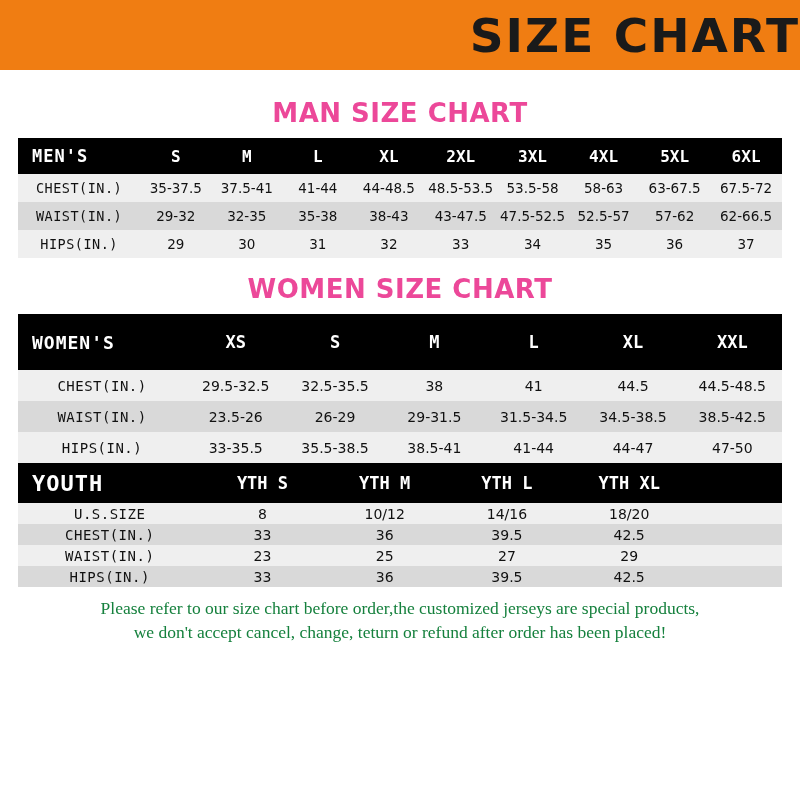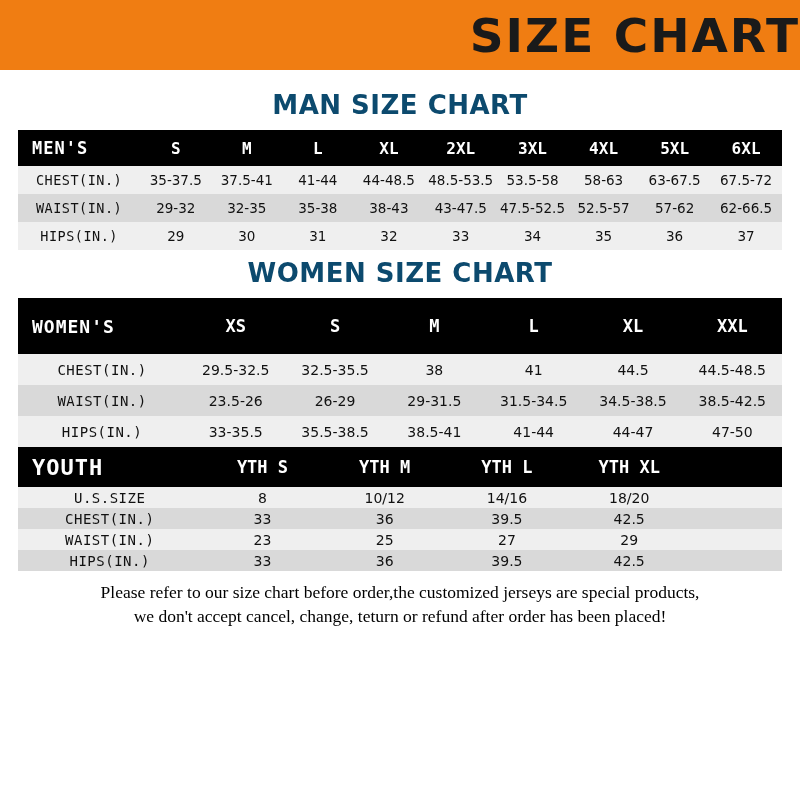--- a/index.html
+++ b/index.html
@@ -43,23 +43,23 @@
   }
   .content {
     padding: 0 18px;
     box-sizing: border-box;
   }
   .section-title {
     text-align: center;
     font-family: "DejaVu Sans", sans-serif;
     font-weight: bold;
     font-size: 26px;
-    color: #0c4a6e;
+    color: #ec4899;
     letter-spacing: 0.5px;
-    margin: 8px 0 10px 0;
+    margin: 16px 0 10px 0;
   }
   table.size-table {
     width: 100%;
     border-collapse: collapse;
     table-layout: fixed;
   }
   table.size-table th,
   table.size-table td {
     padding: 0;
     margin: 0;
@@ -102,21 +102,21 @@
   .women .hdr-row th { height: 56px; font-size: 17px; }
   .women .hdr-row th.label-cell { font-size: 18px; }
 
   .youth .body-row td { height: 21px; font-size: 14px; }
   .youth .hdr-row th { height: 40px; font-size: 17px; }
   .youth .hdr-row th.label-cell { font-size: 22px; padding-left: 14px; }
 
   .footer-note {
     padding: 10px 16px 0 16px;
     text-align: center;
-    color: #000000;
+    color: #15803d;
     font-family: "Liberation Serif", serif;
     font-size: 17.5px;
     line-height: 1.35;
   }
   .footer-note .line { display: block; }
 </style>
 </head>
 <body>
 
 <div class="page">

